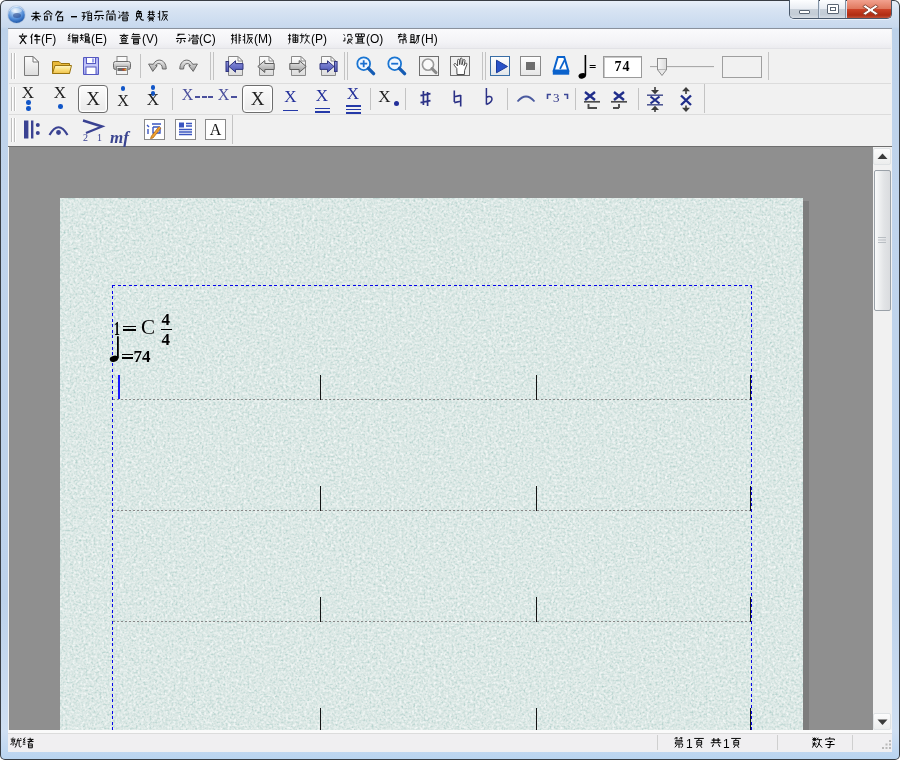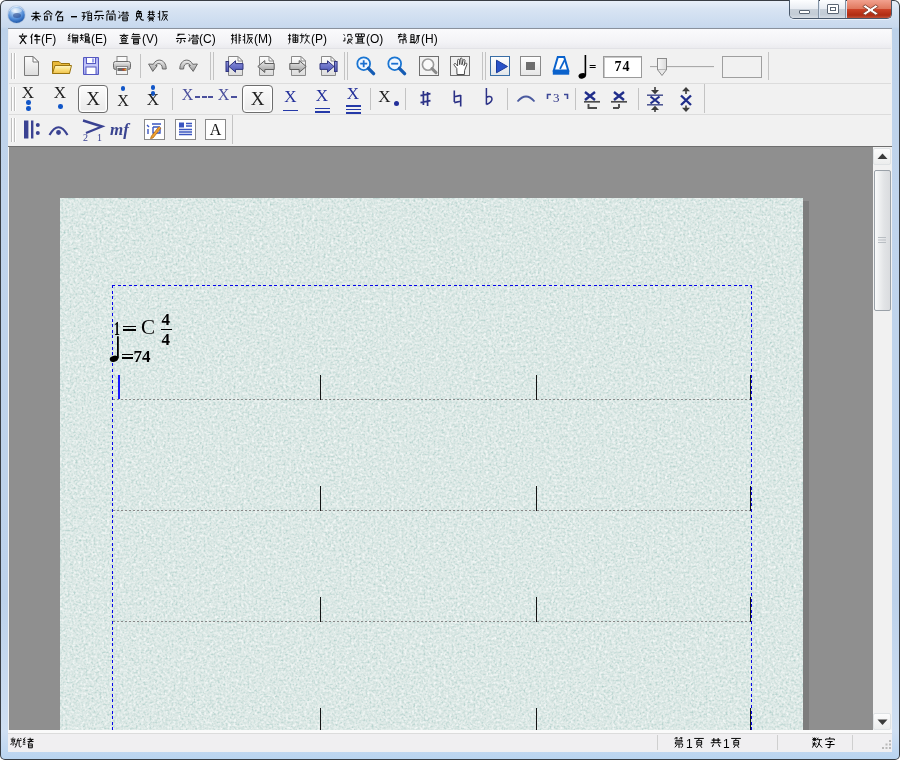--- a/index.html
+++ b/index.html
@@ -525,21 +525,21 @@
   </svg>
 <svg class="abs" style="left:48px;top:122px" width="21" height="15" viewBox="0 0 21 15">
     <path d="M1.5,13 Q10.5,-2.5 19.5,13" stroke="#3a4292" stroke-width="2.2" fill="none"></path>
     <circle cx="10.5" cy="10.5" r="2.4" fill="#3a4292"></circle>
   </svg>
 <svg class="abs" style="left:81px;top:118px" width="25" height="24" viewBox="0 0 25 24">
     <path d="M2,2.5 L21,8.5 L5,15" stroke="#3a4292" stroke-width="2.4" fill="none"></path>
     <text x="2" y="23" font-family="Liberation Serif" font-size="10" fill="#3a4292">2</text>
     <text x="16" y="23" font-family="Liberation Serif" font-size="10" fill="#3a4292">1</text>
   </svg>
-<div class="abs" style="font:italic bold 17px 'Liberation Serif';color:#3a4490;left:110px;top:120px">mf</div>
+<div class="abs" style="font:italic bold 17px 'Liberation Serif';color:#3a4490;left:110px;top:128px">mf</div>
 <div class="abs" style="left:144px;top:119px;width:21px;height:21px;background:#fff;border:1px solid #8a8a8a"></div>
 <svg class="abs" style="left:144px;top:119px" width="21" height="21" viewBox="0 0 21 21">
     <path d="M3,6 L5,8 M4,10 V15 M8,5 H17 M9,8 H16 M9,8 V14 H16 V8" stroke="#3a55c0" stroke-width="1.4" fill="none"></path>
     <path d="M17,9 L9,19 L6.5,19.5 L7.5,17 L15,7.5" fill="#f0a030" stroke="#b06810" stroke-width="0.8"></path>
   </svg>
 <div class="abs" style="left:175px;top:119px;width:21px;height:21px;background:#fff;border:1px solid #8a8a8a"></div>
 <svg class="abs" style="left:175px;top:119px" width="21" height="21" viewBox="0 0 21 21">
     <rect x="4" y="3.5" width="5" height="5" fill="#3a55c0"></rect>
     <path d="M11,4.5 H17 M11,7 H17 M4,10.5 H17 M4,13 H17 M4,15.5 H17" stroke="#3a55c0" stroke-width="1.5"></path>
   </svg>

